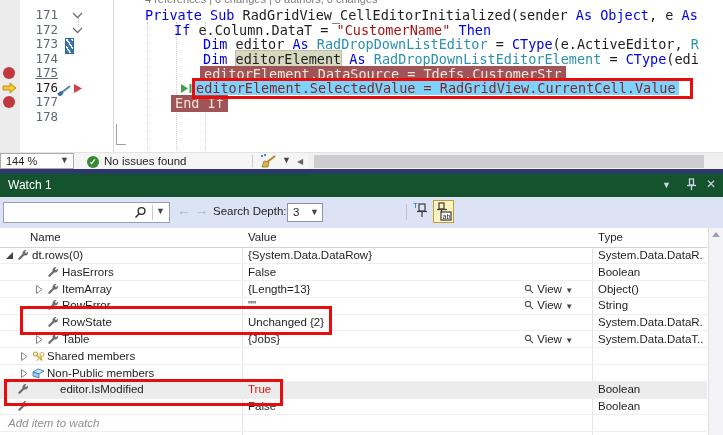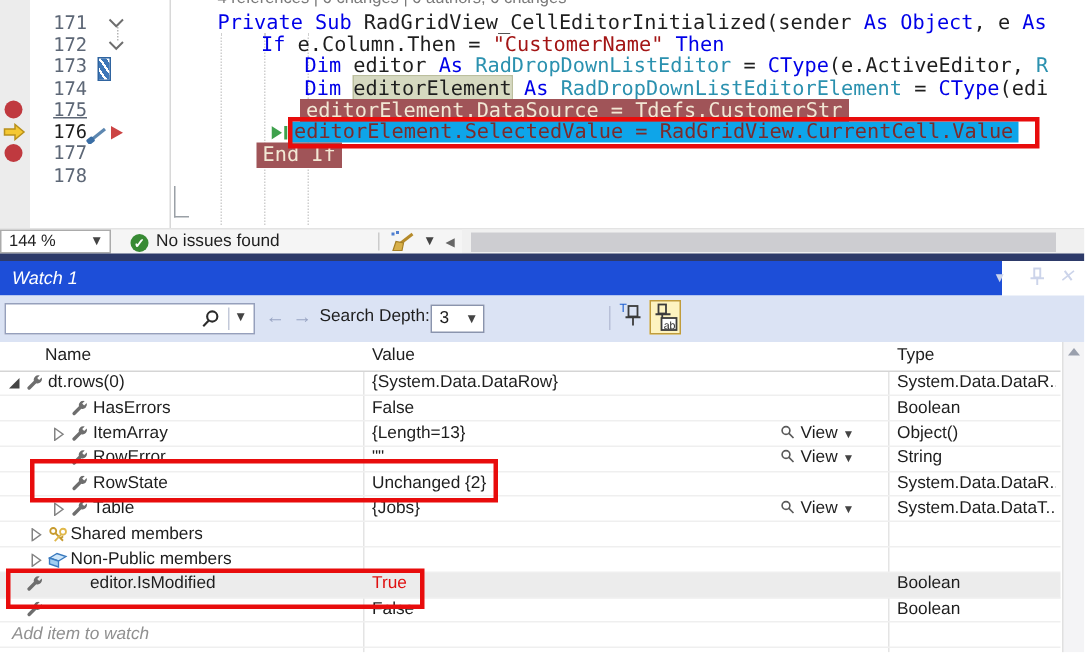--- a/index.html
+++ b/index.html
@@ -12,21 +12,21 @@
   .guide{position:absolute;top:22px;height:128px;width:0;border-left:1px dotted #cfcfcf;}
   #fold-bracket{position:absolute;left:116px;top:124px;width:9px;height:20px;
                 border-left:1px solid #9aa0a6;border-bottom:1px solid #9aa0a6;}
   #chevron-link{position:absolute;left:78px;top:16px;height:11px;width:0;border-left:1px dotted #b5b5b5;}
   #codelens{position:absolute;left:145px;top:-7px;font-size:11px;color:#7a7a7a;white-space:pre;}
   .cline{position:absolute;height:14.55px;white-space:pre;
          font-family:"DejaVu Sans Mono","Liberation Mono",monospace;font-size:13.5px;line-height:14.55px;color:#1e1e1e;}
   .cline .k{color:#0000e8;} .cline .t{color:#2b91af;} .cline .s{color:#a31515;} .cline .p{color:#1e1e1e;}
   .cline .h{background:#d6d9c0;outline:1px solid #bcbf9e;}
   .cline.bp{background:#a05458;color:#f2e8d5;padding:1px 4px;}
-  .cline.cur{background:#0ea5e9;color:#7c2b2b;padding:0 3px;}
+  .cline.cur{background:#7dd3fc;color:#7c2b2b;padding:0 3px;}
   .lnum{position:absolute;left:20px;width:38px;text-align:right;font-family:"DejaVu Sans Mono","Liberation Mono",monospace;
         font-size:12.5px;line-height:14.55px;color:#5d6776;}
   .lnum.curnum{color:#1b1b1b;}
   .glyph{position:absolute;left:3px;width:14px;height:13px;}
   .bpdot{width:12px;height:12px;border-radius:50%;background:#c0393f;}
   .annot{position:absolute;border:3px solid #e80c0c;z-index:6;pointer-events:none;}
   
   #statusbar{position:absolute;left:0;top:152px;width:723px;height:17px;background:#f5f5f5;border-top:1px solid #e3e3e3;font-size:11.5px;color:#1e1e1e;}
   #zoom-combo{position:absolute;left:0;top:0px;width:74px;height:16px;background:#fff;border:1px solid #ababab;box-sizing:border-box;}
   #zoom-combo .zl{position:absolute;left:5px;top:1px;font-size:11px;}
@@ -34,21 +34,21 @@
   #check-circle{position:absolute;left:87px;top:2.5px;width:12px;height:12px;border-radius:50%;background:#388a34;color:#fff;
                 font-size:9px;line-height:12px;text-align:center;font-weight:bold;}
   #issues-label{position:absolute;left:104px;top:1.5px;}
   .vsep{position:absolute;top:2px;height:12px;width:0;border-left:1px solid #cccccc;}
   #cleanup-caret{position:absolute;left:282px;top:2px;font-size:9px;color:#444;}
   #hs-left{position:absolute;left:297px;top:4px;font-size:8px;color:#666;}
   #hs-track{position:absolute;left:308px;top:0;width:415px;height:17px;background:#f0f0f0;}
   #hs-thumb{position:absolute;left:6px;top:2px;width:390px;height:13px;background:#cdcdd1;}
   
   #strip{position:absolute;left:0;top:169px;width:723px;height:5px;background:#2d3a69;}
-  #watch-titlebar{position:absolute;left:0;top:174px;width:668px;height:23px;background:#1d4ed8;color:#fff;font-style:italic;}
+  #watch-titlebar{position:absolute;left:0;top:174px;width:723px;height:23px;background:#14532d;color:#fff;}
   #watch-title{position:absolute;left:8px;top:4px;font-size:12px;}
   .tb-ico{position:absolute;top:4px;color:#ccd4ea;font-size:11px;}
   #watch-toolbar{position:absolute;left:0;top:197px;width:723px;height:31px;background:#dbe3f4;font-size:11.5px;color:#1e1e1e;}
   #search-box{position:absolute;left:3px;top:5px;width:167px;height:21px;background:#fff;border:1px solid #96a0bc;box-sizing:border-box;}
   #search-box input{position:absolute;left:4px;top:2px;width:125px;height:15px;border:0;outline:0;font-size:11.5px;
                     font-family:"Liberation Sans",sans-serif;color:#1e1e1e;background:transparent;}
   #search-box input::placeholder{color:#6f6f6f;opacity:1;}
   #search-div{position:absolute;right:16px;top:2px;height:15px;border-left:1px solid #c3c9d9;}
   #search-caret{position:absolute;right:4px;top:3px;font-size:9px;color:#444;}
   .nav-arrow{position:absolute;top:6px;font-size:13px;color:#9aa5c4;}
@@ -64,21 +64,21 @@
   #watch-grid{position:absolute;left:0;top:228px;width:723px;height:207px;background:#fff;font-size:11.5px;color:#1e1e1e;}
   #grid-header{position:absolute;left:0;top:0;width:707px;height:19px;border-bottom:1px solid #d5d5d5;background:#fff;}
   .hcell{position:absolute;top:3px;}
   .colline{position:absolute;top:0;height:207px;width:0;border-left:1px solid #e4e4e4;}
   .wrow{position:absolute;left:0;width:707px;height:16.8px;border-bottom:1px solid #efefef;box-sizing:border-box;}
   .wrow.shaded{background:#ececec;}
   .wname,.wvalue,.wtype{position:absolute;top:1.5px;white-space:nowrap;overflow:hidden;}
   .wvalue{left:248px;max-width:270px;}
   .wtype{left:598px;max-width:106px;}
   .wvalue.red{color:#e01010;}
-  .viewlink{position:absolute;left:512px;top:1.5px;width:66px;color:#1e1e1e;text-align:center;}
+  .viewlink{position:absolute;left:524px;top:1.5px;width:66px;color:#1e1e1e;}
   .viewlink .vcaret{font-size:8px;color:#444;}
   .additem{position:absolute;left:8px;top:1.5px;font-style:italic;color:#909090;}
   #vscroll{position:absolute;left:708px;top:0;width:15px;height:207px;background:#f4f4f6;border-left:1px solid #e0e0e0;box-sizing:border-box;}
   #vscroll .up{position:absolute;left:3px;top:4px;width:0;height:0;border-left:4px solid transparent;border-right:4px solid transparent;border-bottom:5px solid #9aa0ad;}
   svg{display:block;}
 </style>
 </head>
 <body>
 
 <div id="screen">
@@ -99,21 +99,21 @@
             <path d="M1 1 L5.5 5.5 L10 1" fill="none" stroke="#6e6e6e" stroke-width="1.3"></path>
           </svg>
         </div>
         <div class="cline" style="top: 8px; left: 145px; position: absolute;"><span class="k">Private</span><span class="p"> </span><span class="k">Sub</span><span class="p"> RadGridView_CellEditorInitialized(sender </span><span class="k">As</span><span class="p"> </span><span class="k">Object</span><span class="p">, e </span><span class="k">As</span></div>
         <div class="lnum" style="top: 22.55px;">172</div>
         <div style="position: absolute; left: 72px; top: 26.55px;">
           <svg width="11" height="7" viewBox="0 0 11 7">
             <path d="M1 1 L5.5 5.5 L10 1" fill="none" stroke="#6e6e6e" stroke-width="1.3"></path>
           </svg>
         </div>
-        <div class="cline" style="top: 22.55px; left: 174px; position: absolute;"><span class="k">If</span><span class="p"> e.Column.Then = </span><span class="s">"CustomerName"</span><span class="p"> </span><span class="k">Then</span></div>
+        <div class="cline" style="top: 22.55px; left: 174px; position: absolute;"><span class="k">If</span><span class="p"> e.Column.DataT = </span><span class="s">"CustomerName"</span><span class="p"> </span><span class="k">Then</span></div>
         <div class="lnum" style="top: 37.1px;">173</div>
         <div style="position: absolute; left: 65px; top: 37.6px; width: 7px; height: 14px; background: repeating-linear-gradient(55deg, rgb(60, 118, 184) 0px, rgb(60, 118, 184) 3px, rgb(255, 255, 255) 3px, rgb(255, 255, 255) 4.5px); border: 0.5px solid rgb(47, 100, 160);"></div>
         <div class="cline" style="top: 37.1px; left: 203px; position: absolute;"><span class="k">Dim</span><span class="p"> editor </span><span class="k">As</span><span class="p"> </span><span class="t">RadDropDownListEditor</span><span class="p"> = </span><span class="k">CType</span><span class="p">(e.ActiveEditor, </span><span class="t">R</span></div>
         <div class="lnum" style="top: 51.65px;">174</div>
         <div class="cline" style="top: 51.65px; left: 203px; position: absolute;"><span class="k">Dim</span><span class="p"> </span><span class="h">editorElement</span><span class="p"> </span><span class="k">As</span><span class="p"> </span><span class="t">RadDropDownListEditorElement</span><span class="p"> = </span><span class="k">CType</span><span class="p">(edi</span></div>
         <div class="glyph" style="left: 3px; top: 67.2px; position: absolute;">
           <div class="bpdot"></div>
         </div>
         <div class="lnum" style="top: 66.2px; text-decoration: underline;">175</div>
         <div class="cline bp" style="top: 66.2px; left: 200px; position: absolute;"><span class="w">editorElement.DataSource = Tdefs.CustomerStr</span></div>

